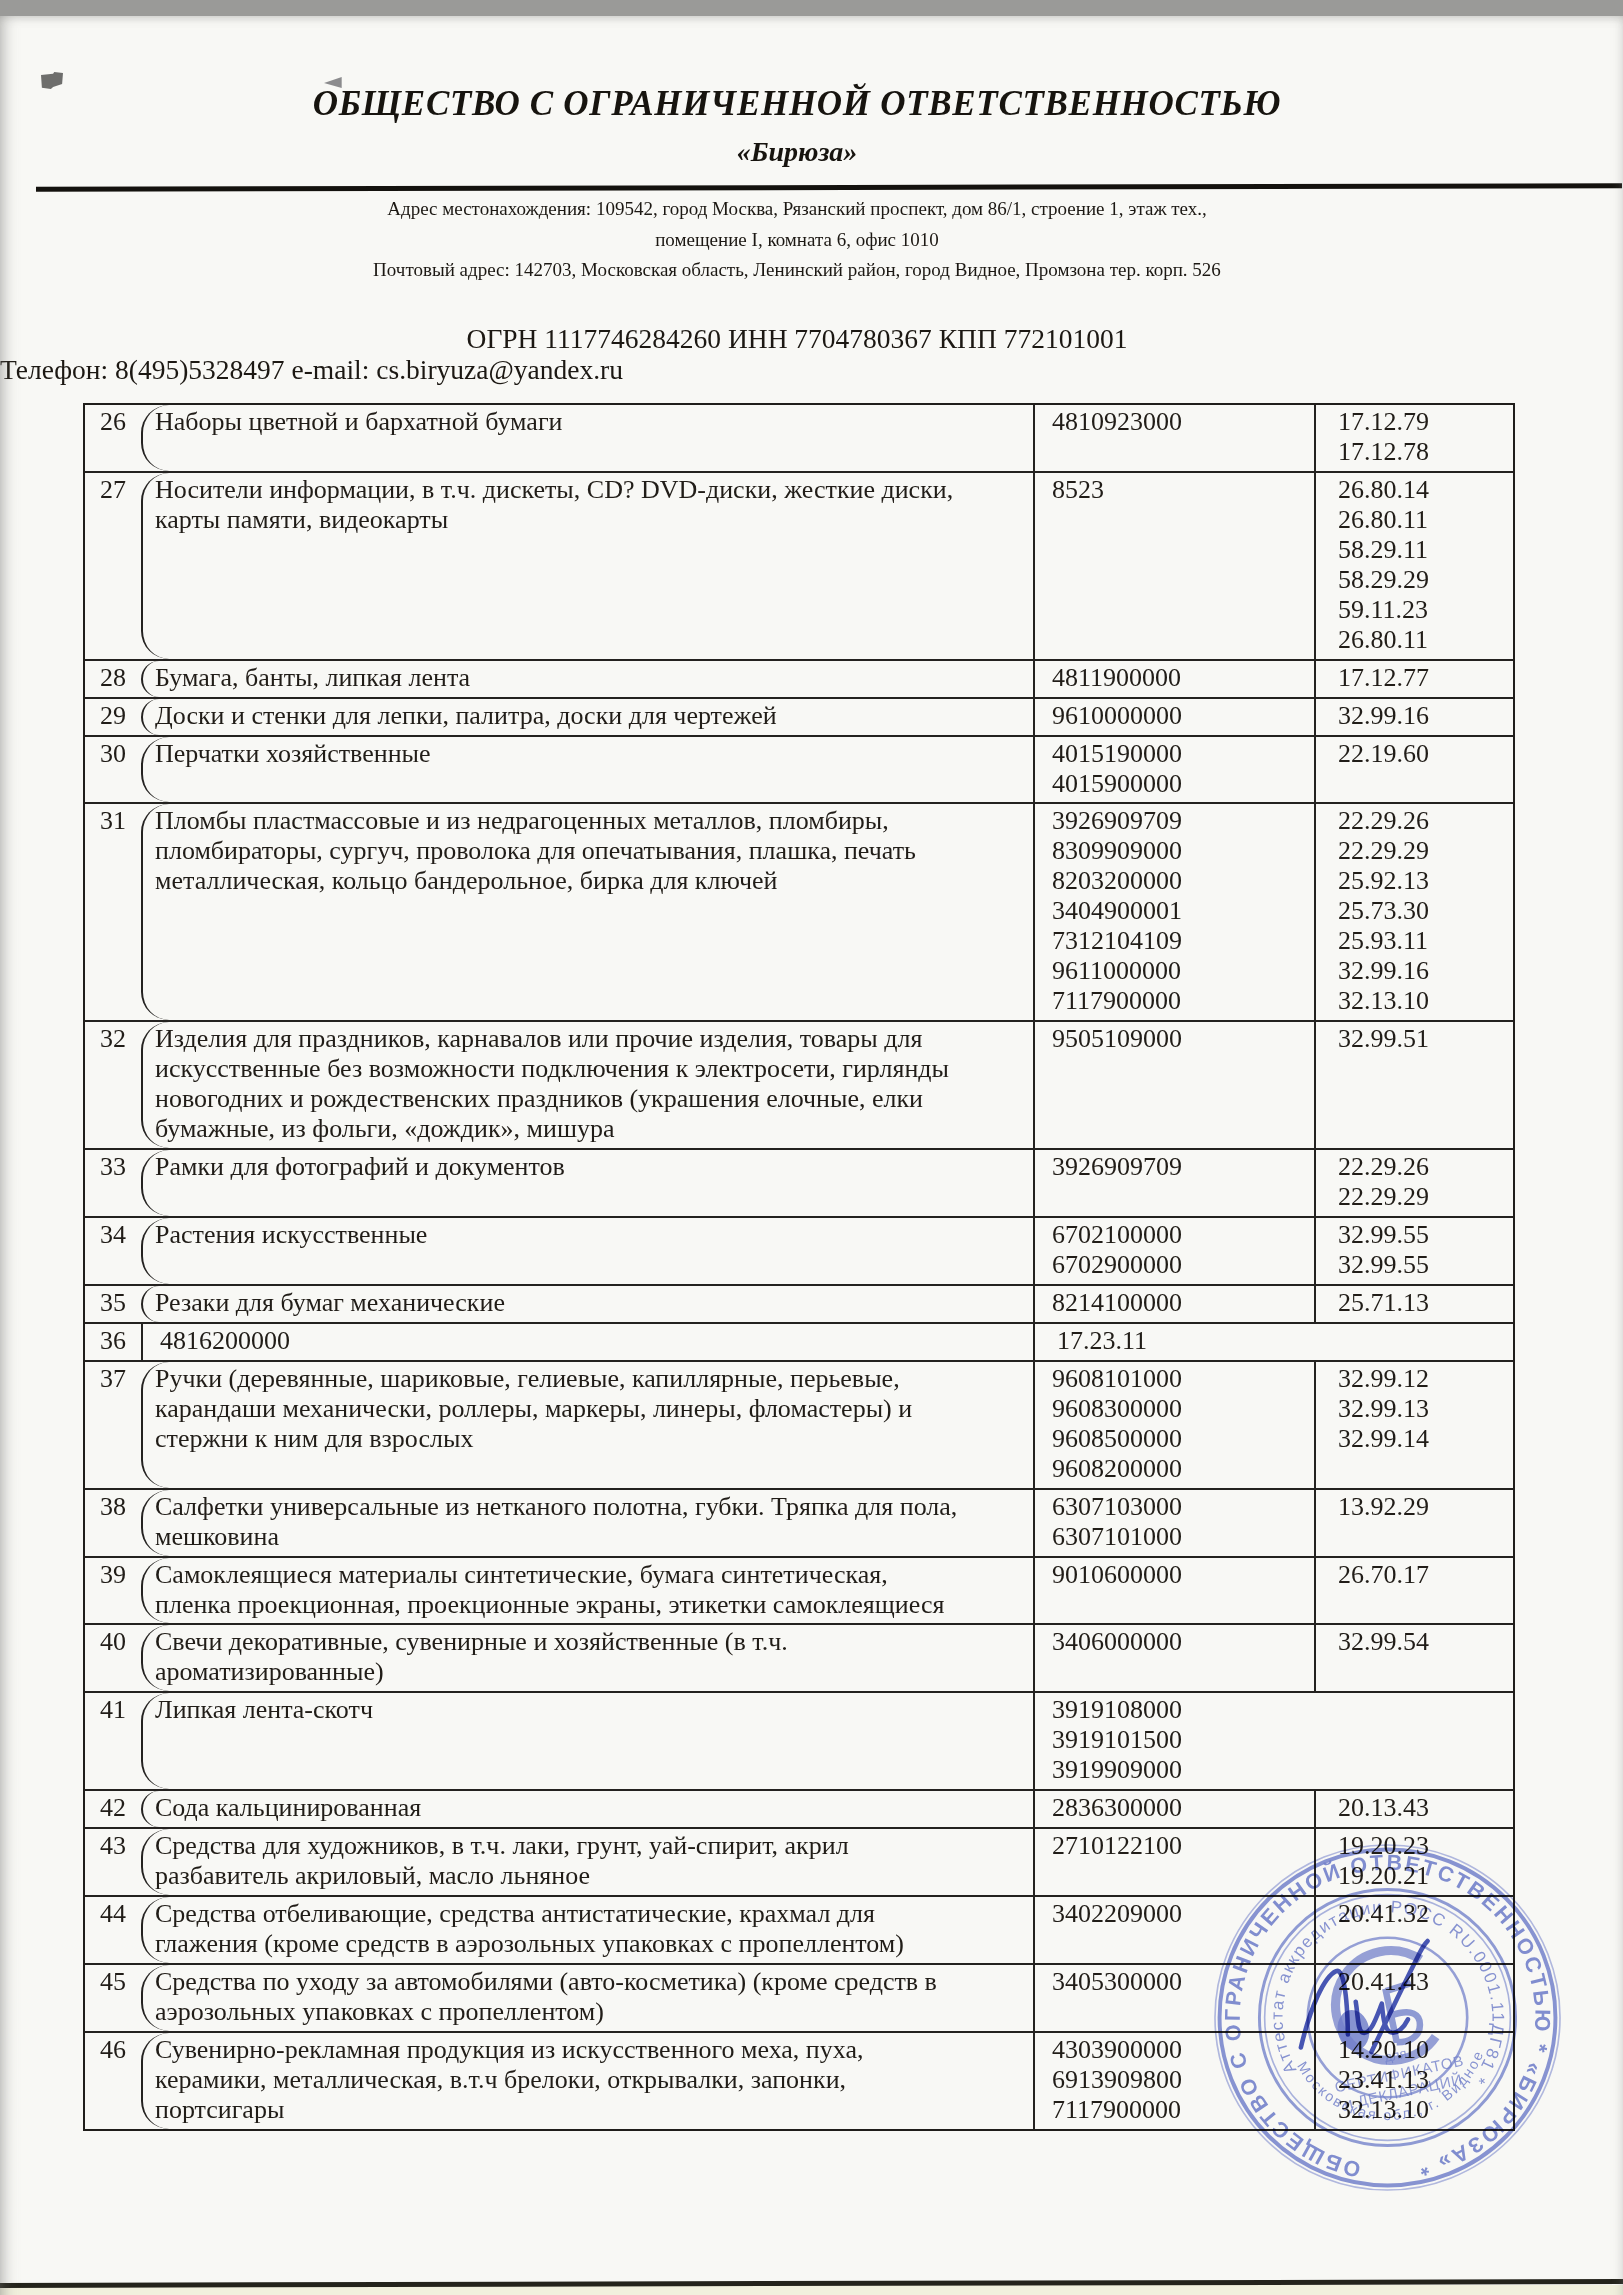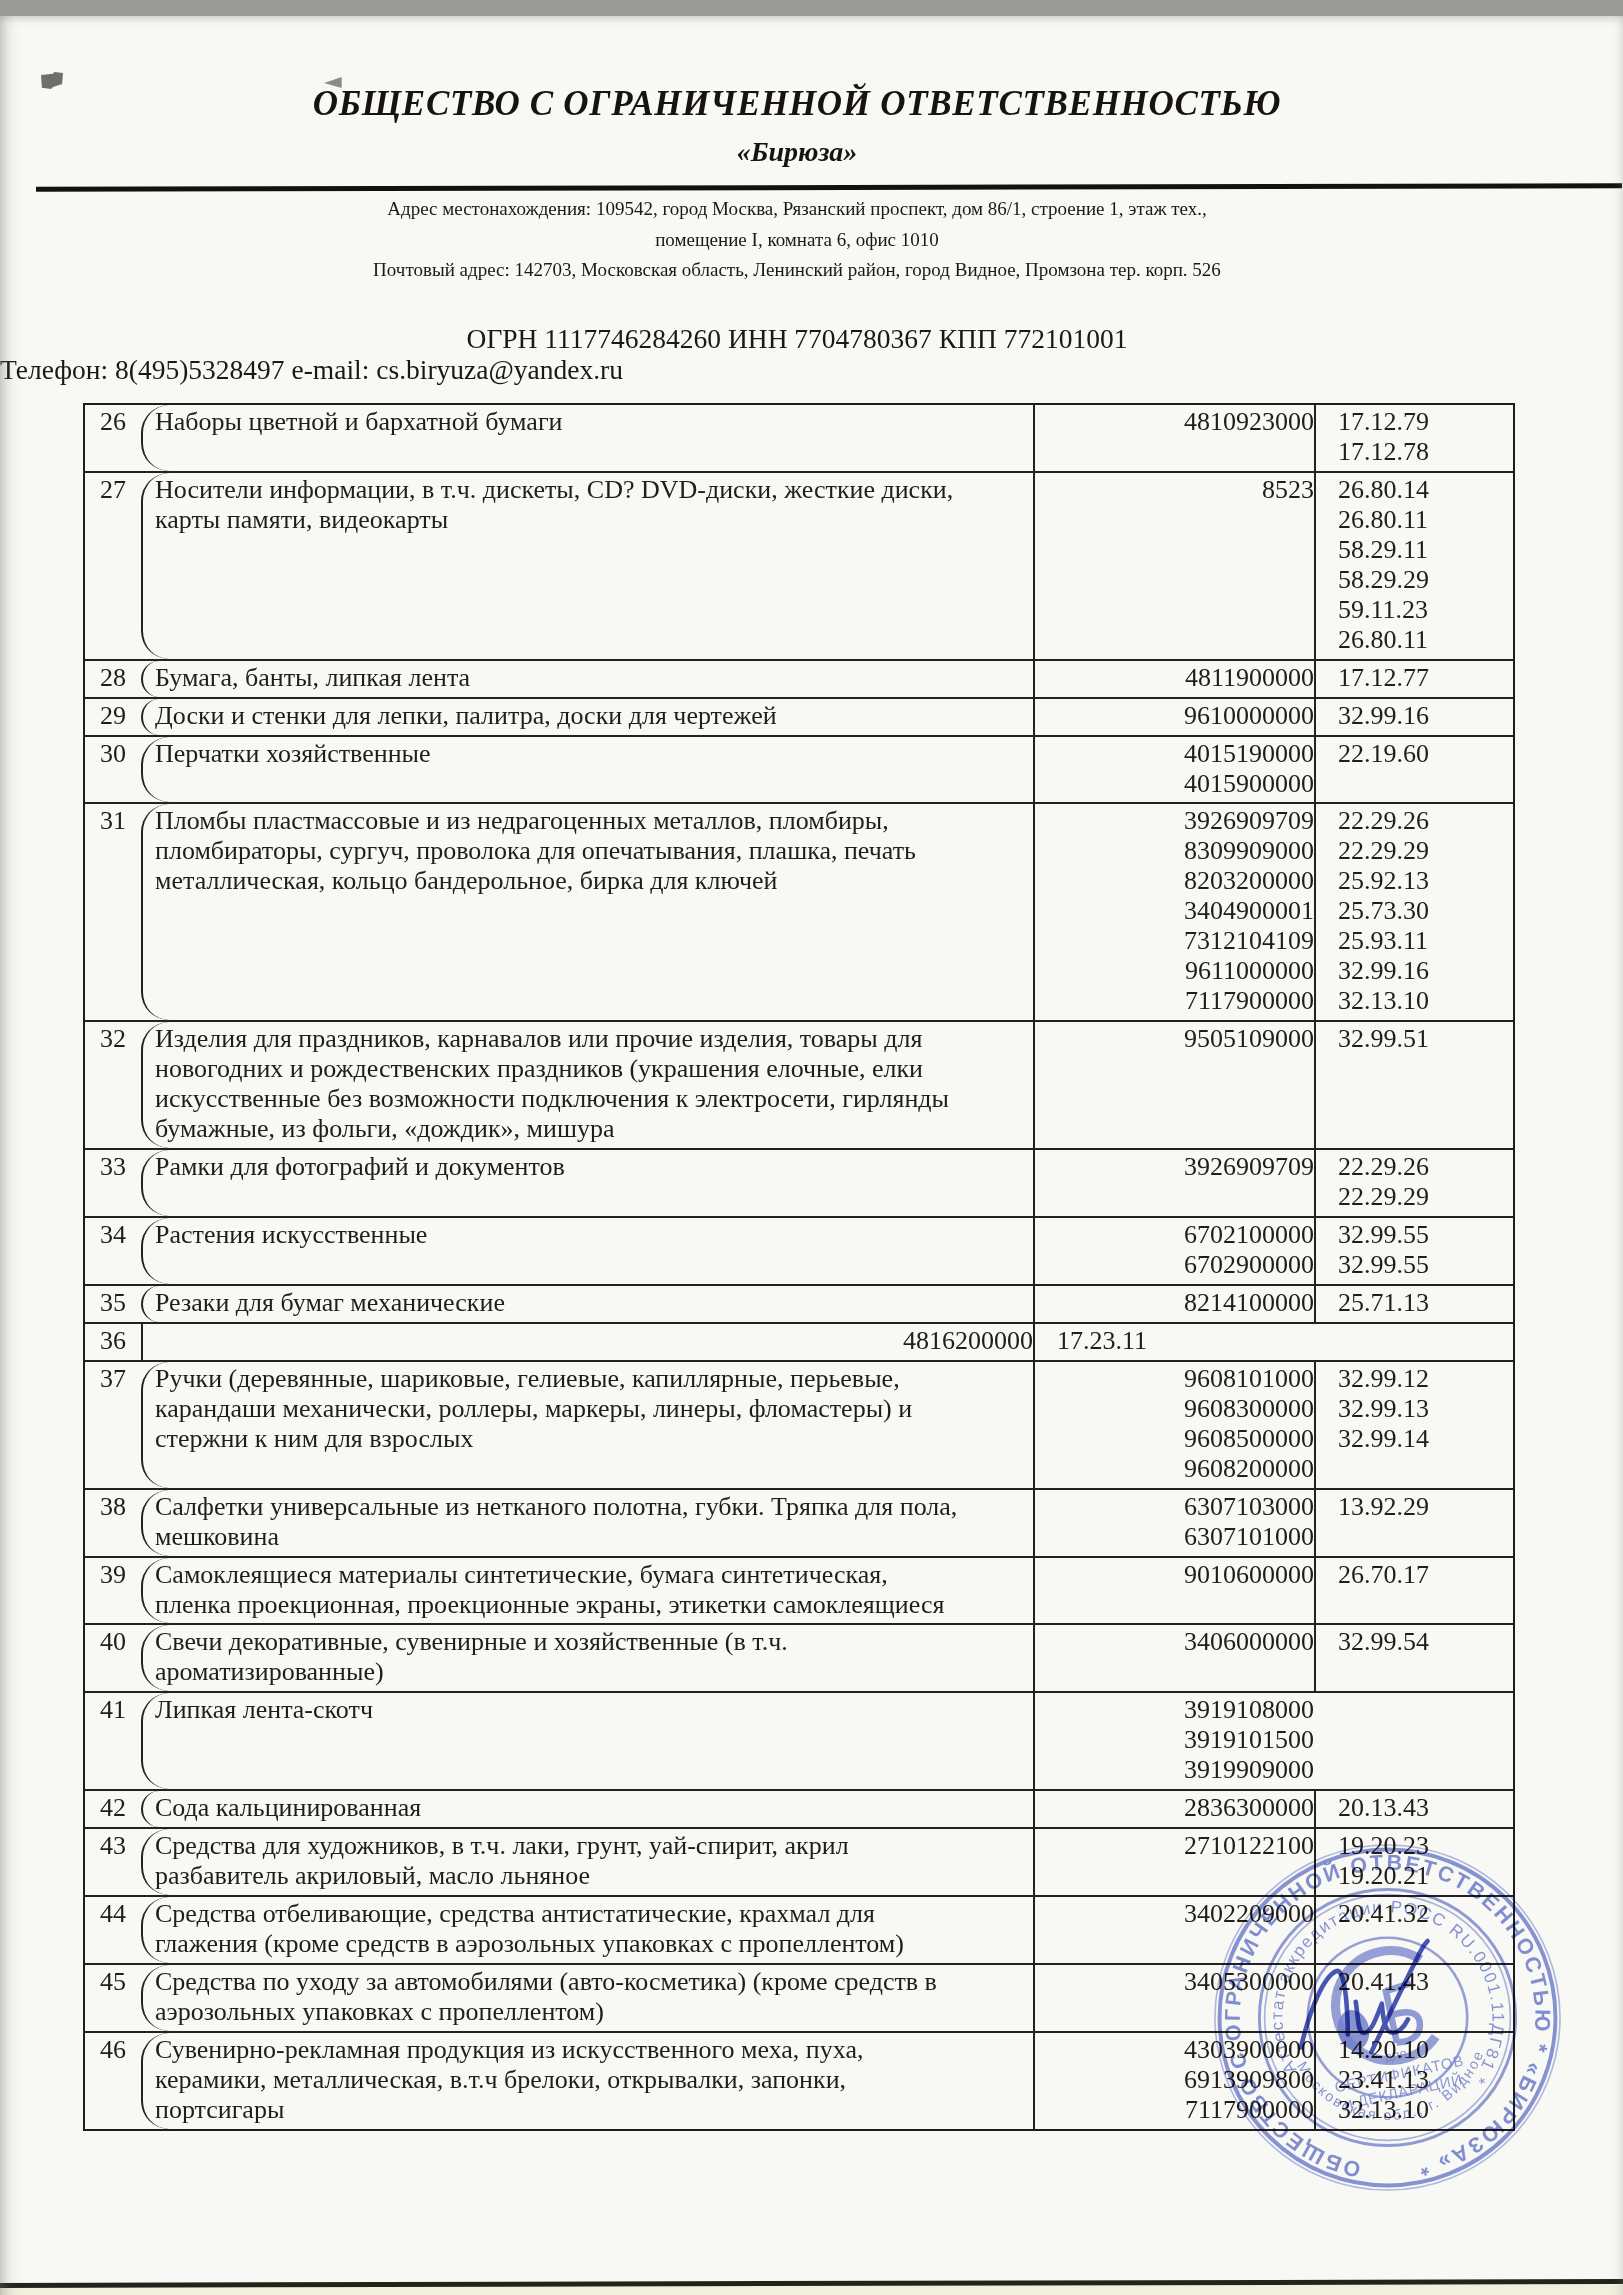--- a/index.html
+++ b/index.html
@@ -22,21 +22,21 @@
   .addr1{top:182px;} .addr2{top:213px;} .addr3{top:243px;}
   .reg-line{position:absolute;top:307px;left:0;width:1594px;text-align:center;font-size:27.5px;color:#1c1813;}
   .phone-line{position:absolute;top:338px;left:0;width:1594px;text-align:left;font-size:27.5px;color:#1c1813;}
   
   .tbl{position:absolute;top:387px;left:83px;width:1428px;border:2.6px solid #201e1b;background:transparent;}
   .trow{display:grid;grid-template-columns:56px 892px 281px 200px;border-top:2px solid #242220;}
   .trow:first-child{border-top:none;}
   .cell{box-sizing:border-box;padding:2px 0 3.9px 0;font-size:26px;line-height:30px;color:#211d18;}
   .c-num{text-align:center;}
   .c-desc{border-left:2px solid #242220;padding-left:12px;padding-right:7.9px;border-radius:28px;}
-  .c-codes{border-left:2px solid #242220;padding-left:17px;text-align:right;}
+  .c-codes{border-left:2px solid #242220;padding-left:17px;}
   .c-classes{border-left:2px solid #242220;padding-left:22px;}
   .line{white-space:nowrap;}
   
   .stamp{position:absolute;left:1198px;top:1812px;width:379px;height:379px;
     mix-blend-mode:multiply;opacity:.85;pointer-events:none;}
   .stamp text{font-family:"Liberation Sans", sans-serif;}
   .signature{position:absolute;left:1263px;top:1891px;width:222px;height:196px;
     mix-blend-mode:multiply;opacity:.92;pointer-events:none;}
   
   .mark-tl-1{position:absolute;left:41px;top:56px;width:22px;height:17px;background:#6e6e6c;
@@ -161,22 +161,22 @@
           <div class="line">25.93.11</div>
           <div class="line">32.99.16</div>
           <div class="line">32.13.10</div>
         </div>
     </div>
 
     <div class="trow">
       <div class="cell c-num">32</div>
       <div class="cell c-desc">
           <div class="line">Изделия для праздников, карнавалов или прочие изделия, товары для</div>
+          <div class="line">искусственные без возможности подключения к электросети, гирлянды</div>
           <div class="line">новогодних и рождественских праздников (украшения елочные, елки</div>
-          <div class="line">искусственные без возможности подключения к электросети, гирлянды</div>
           <div class="line">бумажные, из фольги, «дождик», мишура</div>
         </div>
       <div class="cell c-codes">
           <div class="line">9505109000</div>
         </div>
       <div class="cell c-classes">
           <div class="line">32.99.51</div>
         </div>
     </div>
 

